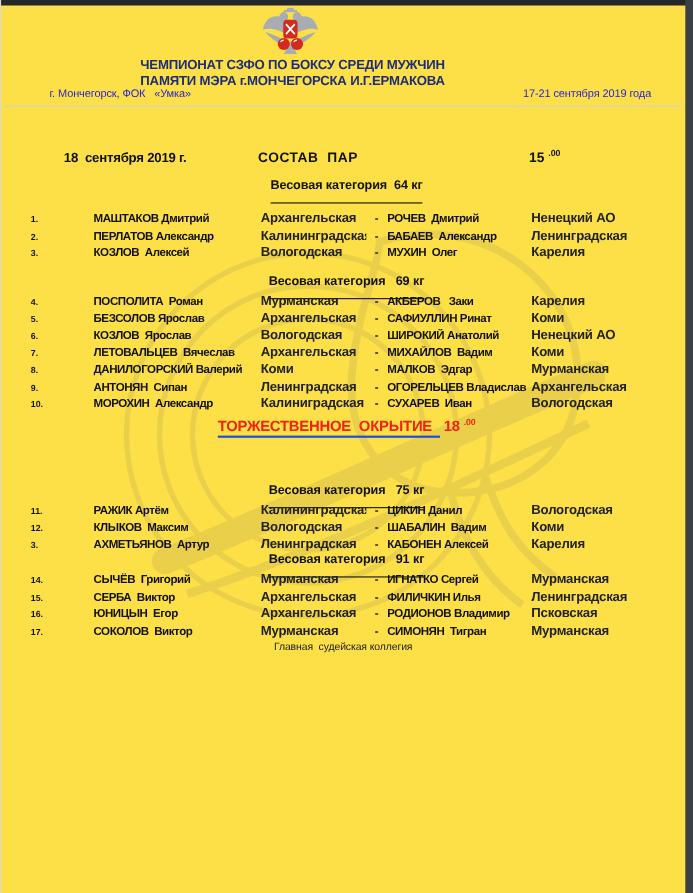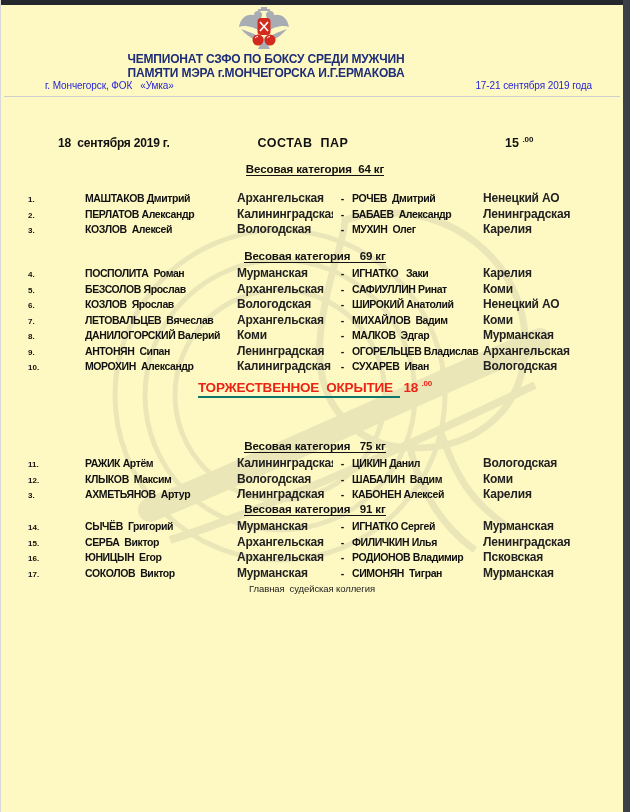--- a/index.html
+++ b/index.html
@@ -1,17 +1,17 @@
 <!DOCTYPE html>
 <html><head>
 <meta charset="utf-8">
 <style>
   html,body{margin:0;padding:0;background:#2f3337;}
   .page{
-    position:relative;width:630px;height:812px;background:#fef9c3;
+    position:relative;width:630px;height:812px;background:#fde047;
     font-family:"Liberation Sans","DejaVu Sans",sans-serif;color:#111;
     overflow:hidden;margin:0;
   }
   .abs{position:absolute;}
   .pre{white-space:pre-wrap;}
 
   
   .edge-top{left:0;top:0;width:630px;height:5px;background:#24282c;}
   .edge-right{right:0;top:0;width:7px;height:812px;background:#3a4046;}
   .edge-left{left:0;top:0;width:1px;height:812px;background:#d9d9d9;}
@@ -19,41 +19,41 @@
   
   .emblem{left:50%;top:7px;transform:translateX(-78px);}
   .title-block{left:0;top:52px;width:532px;text-align:center;
     color:#1e2d78;font-weight:bold;font-size:12px;line-height:14px;letter-spacing:-0.2px;}
   .venue-line{left:45px;top:80px;color:#2424d6;font-size:10px;letter-spacing:-0.1px;}
   .dates-line{right:38px;top:80px;color:#2424d6;font-size:10px;letter-spacing:-0.1px;}
   .rule{left:4px;top:96px;width:616px;height:1px;background:#cfcfcf;}
 
   
   .doc-date{left:58px;top:136px;font-size:12px;font-weight:bold;letter-spacing:-0.2px;}
-  .doc-title{left:0;top:136px;width:560px;text-align:center;font-size:12.5px;font-weight:bold;letter-spacing:0.5px;padding-left:23px;}
-  .doc-time{left:505px;top:135px;font-size:12.5px;font-weight:bold;}
+  .doc-title{left:0;top:136px;width:560px;text-align:center;font-size:12.5px;font-weight:bold;letter-spacing:0.5px;}
+  .doc-time{left:481px;top:135px;font-size:12.5px;font-weight:bold;}
   .sup{font-size:8px;vertical-align:super;font-weight:bold;}
 
   
   .section{left:8px;width:614px;}
   .sec-heading{display:block;text-align:center;font-size:11.5px;font-weight:bold;letter-spacing:-0.1px;}
-  .sec-heading .u{border-bottom:1.5px solid #111;padding-bottom:0;}
+  .sec-heading .u{border-bottom:1.5px solid #111;padding-bottom:9px;}
   .rows{margin-top:4px;}
   .rows-gap{margin-top:16px;}
   .row{display:grid;grid-template-columns:57px 152px 96px 19px 131px 1fr;
     padding-left:20px;height:15.5px;align-items:baseline;}
   .num{font-size:8px;font-weight:bold;}
   .bname{font-size:10.5px;font-weight:bold;letter-spacing:-0.4px;white-space:pre-wrap;overflow:hidden;}
   .region{font-size:12px;color:#222;letter-spacing:-0.2px;white-space:nowrap;overflow:hidden;font-weight:bold;}
   .dash{font-size:10.5px;font-weight:bold;text-align:center;}
 
   
   .opening{left:8px;top:379px;width:614px;text-align:center;color:#ed2315;
     font-size:13.5px;font-weight:bold;letter-spacing:-0.2px;}
-  .opening .u{border-bottom:2px solid #0f766e;padding-bottom:1px;}
+  .opening .u{border-bottom:2px solid #1d4ed8;padding-bottom:1px;}
   .opening .sup{color:#ed2315;}
 
   .footer-line{left:0;top:583px;width:624px;text-align:center;font-size:9.5px;color:#222;letter-spacing:-0.1px;}
 
   .watermark{left:110px;top:180px;opacity:0.12;pointer-events:none;}
   .content{position:relative;z-index:2;}
 </style>
 </head>
 <body>
 
@@ -146,21 +146,21 @@
     </div>
 
     <div class="abs section" style="top:250px;">
       <div class="sec-heading"><span class="u pre">Весовая категория   69 кг</span></div>
       <div class="rows">
           <div class="row">
             <span class="num">4.</span>
             <span class="bname">ПОСПОЛИТА  Роман</span>
             <span class="region">Мурманская</span>
             <span class="dash">-</span>
-            <span class="bname">ИГНАТКО   Заки</span>
+            <span class="bname">АКБЕРОВ   Заки</span>
             <span class="region">Карелия</span>
           </div>
           <div class="row">
             <span class="num">5.</span>
             <span class="bname">БЕЗСОЛОВ Ярослав</span>
             <span class="region">Архангельская</span>
             <span class="dash">-</span>
             <span class="bname">САФИУЛЛИН Ринат</span>
             <span class="region">Коми</span>
           </div>

